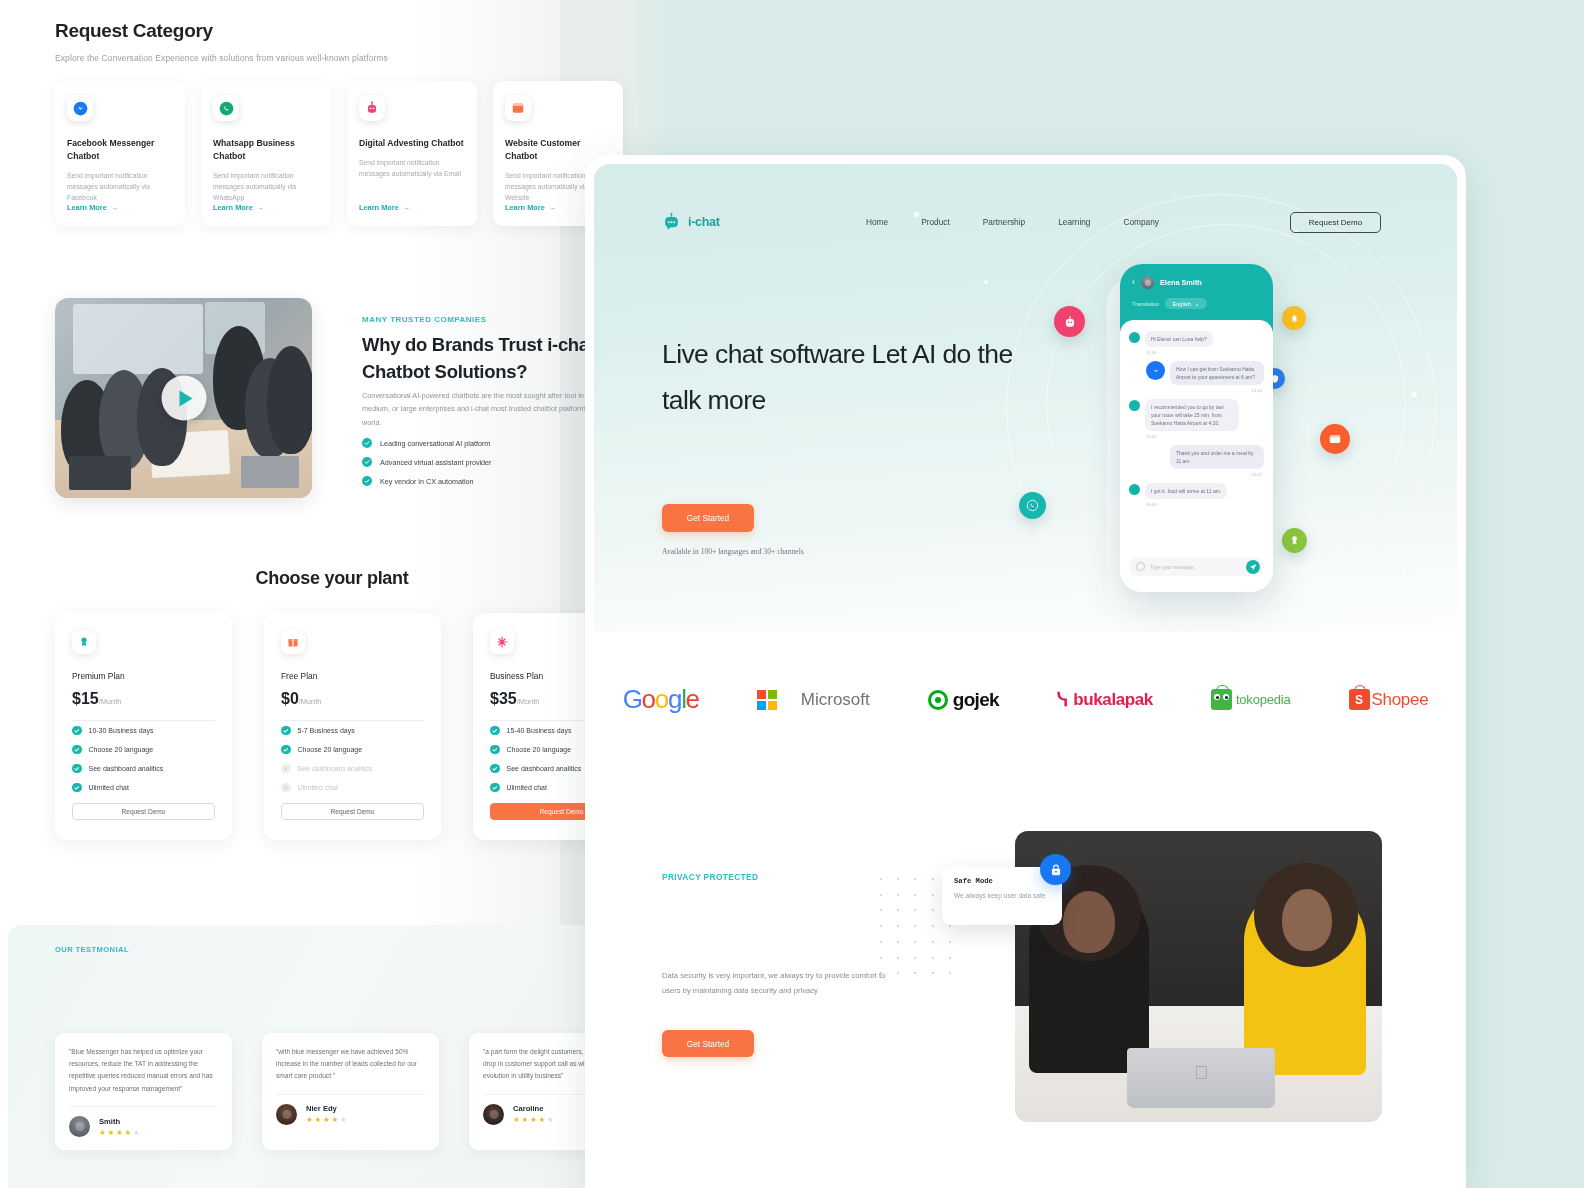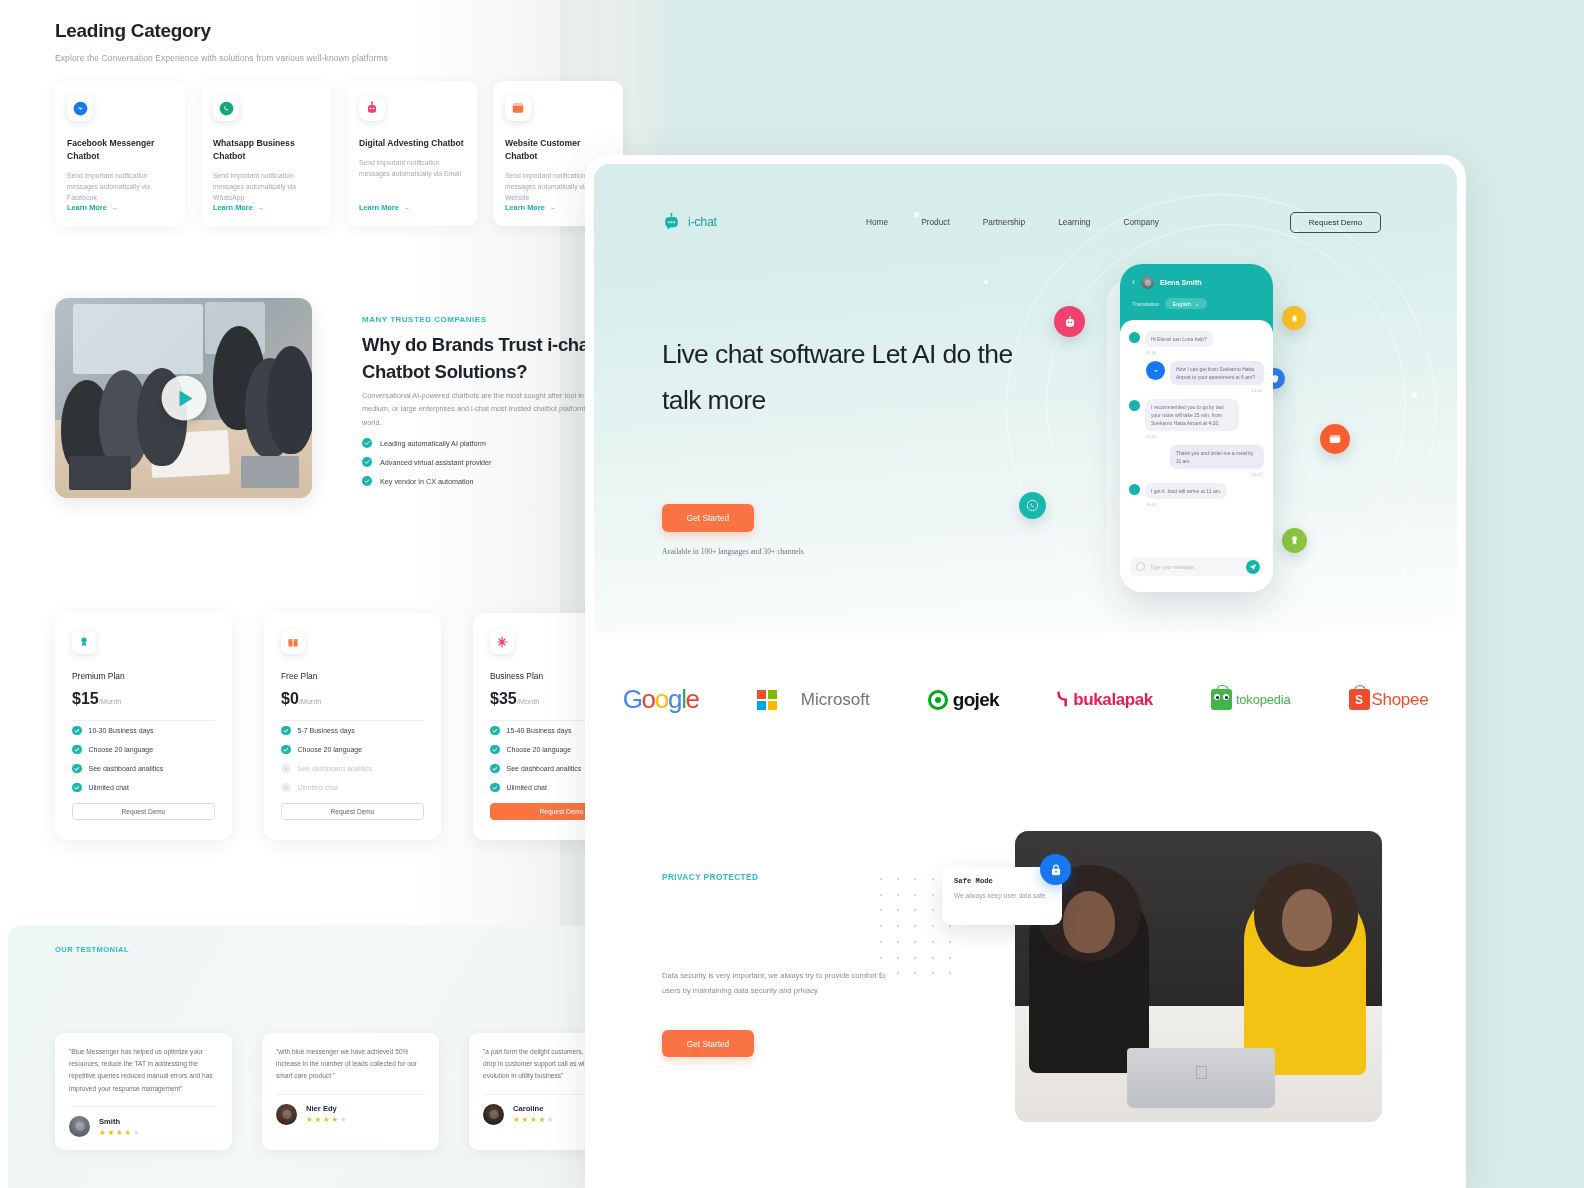--- a/index.html
+++ b/index.html
@@ -146,21 +146,21 @@
     position:absolute; left:0; top:0; width:863px; height:468px;
     background:linear-gradient(176deg,#d5ecea 0%, #dbefec 30%, #eef7f6 70%, #fdfefe 100%);
     overflow:hidden;
   }
   .hero-dot { position:absolute; border-radius:50%; background:#fff; opacity:.85; }
   .hero-ring { position:absolute; border-radius:50%; border:1px solid rgba(255,255,255,.55); }
 
   
   .nav { position:absolute; left:0; top:43px; width:863px; height:30px; display:flex; align-items:center; }
   .logo { position:absolute; left:68px; display:flex; align-items:center; gap:7px; }
-  .logo-txt { font-size:12.5px; font-weight:400; color:#1f9e9a; letter-spacing:-.3px;text-align:right; }
+  .logo-txt { font-size:12.5px; font-weight:700; color:#1f9e9a; letter-spacing:-.3px;text-align:right; }
   .nav-links { position:absolute; left:272px; display:flex; gap:33px; }
   .nav-links a { font-size:8.3px; color:#3d454b; text-decoration:none; }
   .req-demo {
     position:absolute; left:696px; width:91px; height:21px;
     border:1px solid #3f4a50; border-radius:5px; background:transparent;
     display:flex; align-items:center; justify-content:center;
     font-size:8px; color:#262c31;
   }
 
   .hero-h1 { position:absolute; left:68px; top:168px; width:360px; font-size:26.5px; font-weight:400; color:#1d2228; line-height:1.72; letter-spacing:-.6px; }
@@ -293,21 +293,21 @@
 <body>
 
 <div id="stage">
 
   <div class="bg-teal-band"></div>
   <div class="bg-white-left"></div>
   <div class="bg-grad-strip"></div>
 
   <div class="left-wrap">
 
-    <div class="sec-title">Leading Category</div>
+    <div class="sec-title">Request Category</div>
     <div class="sec-sub">Explore the Conversation Experience with solutions from various well-known platforms</div>
 
     <div class="plat-row">
 
       <div class="plat-card">
         <div class="plat-icon-box">
           <svg width="15" height="15" viewBox="0 0 24 24">
               <circle cx="12" cy="12" r="11" fill="#1877f2"></circle>
               <path d="M6.6 13.8l4-4.3 2.1 2.2 3.8-2.2-4.1 4.4-2.1-2.2z" fill="#fff"></path>
             </svg>
@@ -378,40 +378,41 @@
     <div class="trust-eyebrow">MANY TRUSTED COMPANIES</div>
     <div class="trust-title">Why do Brands Trust i-chat for Chatbot Solutions?</div>
     <div class="trust-body">Conversational AI-powered chatbots are the most sought after tool in the current times by small, medium, or large enterprises and i-chat most trusted chatbot platform global brands around the world.</div>
     <div class="trust-list">
       <div class="trust-item">
         <span class="chk">
             <svg width="6" height="6" viewBox="0 0 12 12">
               <path d="M2 6.3l2.6 2.6L10 3.4" stroke="#fff" stroke-width="2" fill="none" stroke-linecap="round"></path>
             </svg>
           </span>
-        <span>Leading automatically AI platform</span>
+        <span>Leading conversational AI platform</span>
       </div>
       <div class="trust-item">
         <span class="chk">
             <svg width="6" height="6" viewBox="0 0 12 12">
               <path d="M2 6.3l2.6 2.6L10 3.4" stroke="#fff" stroke-width="2" fill="none" stroke-linecap="round"></path>
             </svg>
           </span>
         <span>Advanced virtual assistant provider</span>
       </div>
       <div class="trust-item">
         <span class="chk">
             <svg width="6" height="6" viewBox="0 0 12 12">
               <path d="M2 6.3l2.6 2.6L10 3.4" stroke="#fff" stroke-width="2" fill="none" stroke-linecap="round"></path>
             </svg>
           </span>
         <span>Key vendor in CX automation</span>
       </div>
     </div>
 
+    <div class="price-title">Choose your plant</div>
     <div class="price-row">
 
       <div class="price-card">
         <div class="price-icon-box">
           <svg width="12" height="12" viewBox="0 0 24 24">
               <circle cx="12" cy="8" r="5.2" fill="#17b6ae"></circle>
               <path d="M8.6 12.5l-.8 8 4.2-2.4 4.2 2.4-.8-8z" fill="#17b6ae"></path>
             </svg>
         </div>
         <div class="price-name">Premium Plan</div>

